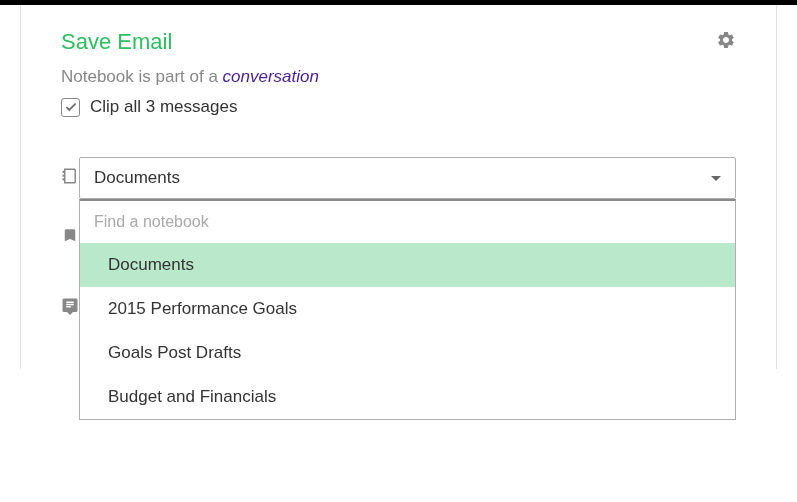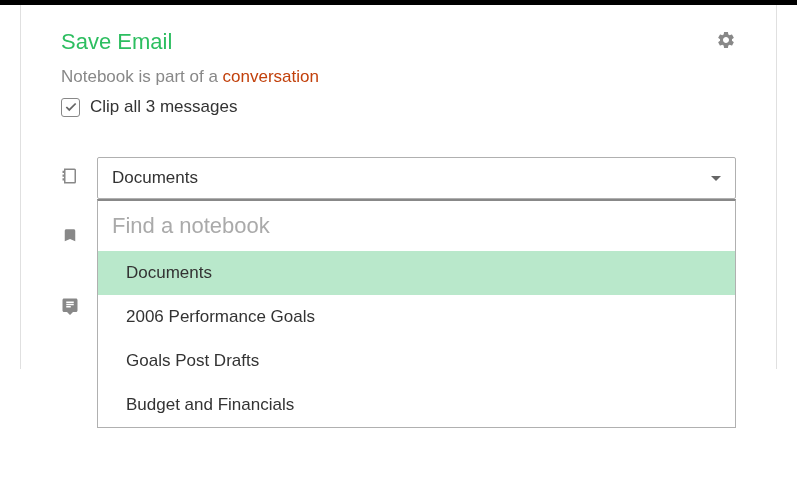--- a/index.html
+++ b/index.html
@@ -51,21 +51,22 @@
       padding-bottom: 12px;
       border-bottom: 1px solid #d0d0d0;
       margin-bottom: 28px;
     }
     .conversation-line {
       font-size: 17px;
       color: #888;
       margin-bottom: 10px;
     }
     .conversation-link {
-      color: #c2410c;
+      color: #4c1d95;
+      font-style: italic;
     }
     .clip-row {
       display: flex;
       align-items: center;
       gap: 10px;
       margin-bottom: 40px;
     }
     .checkbox {
       width: 19px;
       height: 19px;
@@ -82,21 +83,20 @@
       stroke: #666;
     }
     .clip-label {
       font-size: 17px;
       color: #333;
       text-align: right;
     }
     .selector-row {
       display: flex;
       align-items: center;
-      gap: 18px;
       position: relative;
       margin-top: 10px;
     }
     .side-icon {
       width: 18px;
       color: #888;
       flex-shrink: 0;
     }
     .side-icon svg {
       width: 18px;
@@ -132,21 +132,21 @@
       right: 0;
       border: 1.5px solid #b0b0b0;
       border-top: 2px solid #888;
       background: #fff;
       z-index: 10;
     }
     .search-input {
       width: 100%;
       border: none;
       padding: 12px 14px;
-      font-size: 22px;
+      font-size: 16px;
       color: #7f1d1d;
       outline: none;
     }
     .search-input::placeholder {
       color: #aaa;
     }
     .option {
       padding: 12px 28px;
       font-size: 17px;
       color: #333;
@@ -213,19 +213,19 @@
     </div>
 
     <div class="dropdown-wrap">
       <div class="dropdown-selected">
         <span>Documents</span>
         <span class="caret"></span>
       </div>
       <div class="dropdown-panel">
         <input type="text" class="search-input" placeholder="Find a notebook" style="">
         <div class="option selected">Documents</div>
-        <div class="option">2006 Performance Goals</div>
+        <div class="option">2015 Performance Goals</div>
         <div class="option">Goals Post Drafts</div>
         <div class="option">Budget and Financials</div>
       </div>
     </div>
   </div>
 </div>
 
 </body></html>

